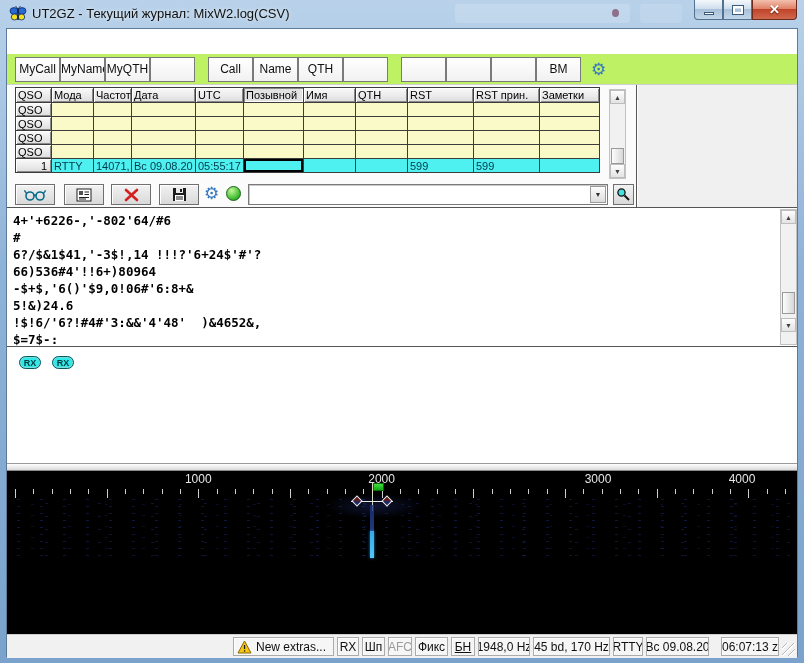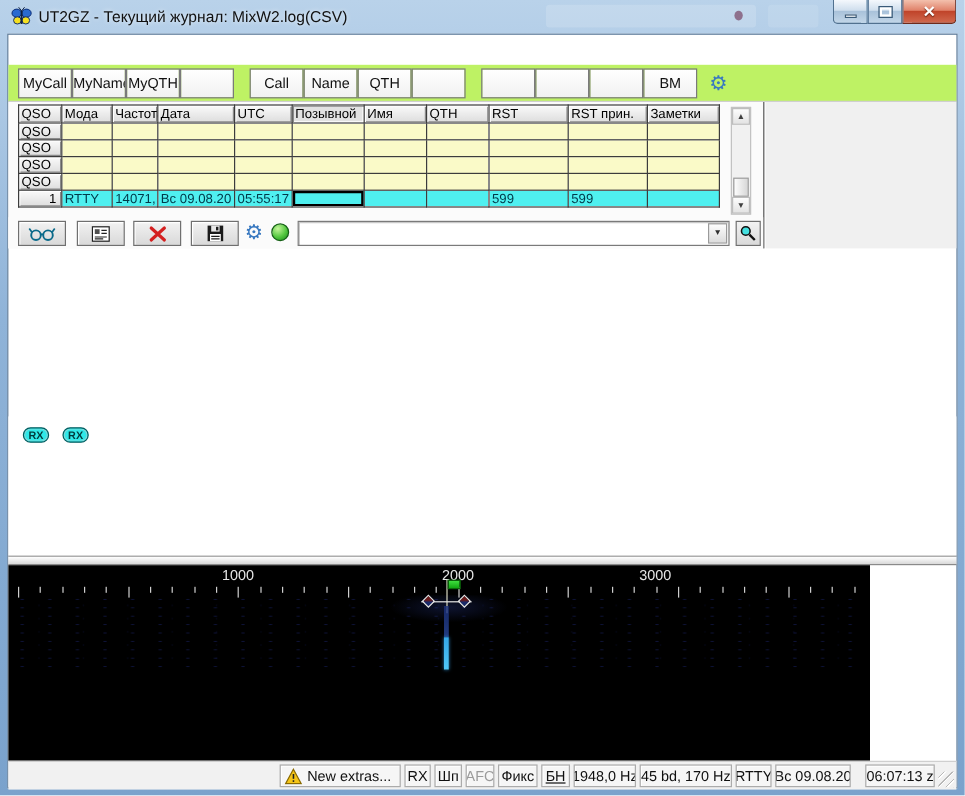--- a/index.html
+++ b/index.html
@@ -63,21 +63,21 @@
   
   #rtty-area { position:absolute; left:0; top:178px; width:790px; height:140px; background:#fff; border-top:1px solid #555; border-bottom:1px solid #555; }
   #rtty-pre { position:absolute; left:6px; top:4px; font-family:"DejaVu Sans Mono",monospace; font-weight:bold; font-size:12.5px; line-height:17px; color:#000; white-space:pre; }
   
   #rx-pane { position:absolute; left:0; top:318px; width:790px; height:116px; background:#fff; }
   .rx-cap { display:inline-block; margin:9px 0 0 11px; width:22px; height:13px; background:#2fe8e8; border:1px solid #00595c; border-radius:7px; font-size:9px; font-weight:bold; color:#003a3c; text-align:center; line-height:12px; box-shadow:0 0 0 1px #7fd9d9 inset; }
   .rx-cap:first-child { margin-left:12px; }
   
   #splitter { position:absolute; left:0; top:434px; width:790px; height:8px; background:linear-gradient(180deg,#ffffff,#d9d9d9); border-top:1px solid #9a9a9a; border-bottom:1px solid #8a8a8a; }
   
-  #waterfall { position:absolute; left:0; top:442px; width:718px; height:163px; background:#000; overflow:hidden; }
+  #waterfall { position:absolute; left:0; top:442px; width:790px; height:163px; background:#000; overflow:hidden; }
   .wf-label { position:absolute; top:1px; transform:translateX(-50%); color:#e6e6e6; font-size:12px; font-family:"Liberation Sans",sans-serif; }
   .wf-tick { position:absolute; top:18px; width:1px; background:#cfcfcf; }
   #wf-noise { position:absolute; left:0; top:25px; width:790px; height:62px;
     background-image:
       radial-gradient(ellipse 70px 18px at 367px 10px, rgba(45,65,160,.30), transparent 70%),
       radial-gradient(rgba(30,40,120,.50) 1px, transparent 1.6px),
       radial-gradient(rgba(22,32,105,.38) 1px, transparent 1.6px),
       radial-gradient(rgba(42,60,160,.30) 1px, transparent 1.7px);
     background-size:auto, 23px 7px, 37px 11px, 53px 13px;
     background-position:0 0, 0 0, 7px 3px, 13px 1px; }
@@ -294,33 +294,48 @@
         <div id="search-btn">
           <svg width="15" height="15" viewBox="0 0 15 15">
             <circle cx="5.5" cy="5.5" r="3.6" fill="#45e0e0" stroke="#101010" stroke-width="1.3"></circle>
             <line x1="8.5" y1="8.5" x2="13" y2="13" stroke="#101010" stroke-width="2"></line>
           </svg>
         </div>
       </div>
     </div>
     <div id="gray-filler"></div>
 
+    <div id="rtty-area">
+      <pre id="rtty-pre">4+'+6226-,'-802'64/#6
+#
+6?/$&amp;1$41,'-3$!,14 !!!?'6+24$'#'?
+66)536#4'!!6+)80964
+-$+$,'6()'$9,0!06#'6:8+&amp;
+5!&amp;)24.6
+!$!6/'6?!#4#'3:&amp;&amp;'4'48'  )&amp;4652&amp;,
+$=7$-:</pre>
+      <div class="vscroll" id="txt-scroll">
+        <div class="vs-arrow" style="top:0;">▲</div>
+        <div class="vs-thumb" style="top:82px; height:22px;"></div>
+        <div class="vs-arrow" style="bottom:12px;">▼</div>
+      </div>
+    </div>
 
     <div id="rx-pane">
       <span id="rx-buttons"><span class="rx-cap">RX</span><span class="rx-cap">RX</span></span>
     </div>
 
     <div id="splitter"></div>
 
     <div id="waterfall">
       <div id="wf-noise"></div>
       <div id="wf-labels">
           <div class="wf-label" style="left: 191.3px;">1000</div>
           <div class="wf-label" style="left: 374.6px;">2000</div>
-          <div class="wf-label" style="left: 539px;">3000</div>
+          <div class="wf-label" style="left: 591px;">3000</div>
           <div class="wf-label" style="left: 735px;">4000</div>
         </div>
       <div id="wf-ticks">
           <div class="wf-tick" style="left: 8px; height: 9px;"></div>
           <div class="wf-tick" style="left: 26.3px; height: 5px;"></div>
           <div class="wf-tick" style="left: 44.7px; height: 5px;"></div>
           <div class="wf-tick" style="left: 63px; height: 5px;"></div>
           <div class="wf-tick" style="left: 81.3px; height: 5px;"></div>
           <div class="wf-tick" style="left: 99.6px; height: 9px;"></div>
           <div class="wf-tick" style="left: 118px; height: 5px;"></div>

